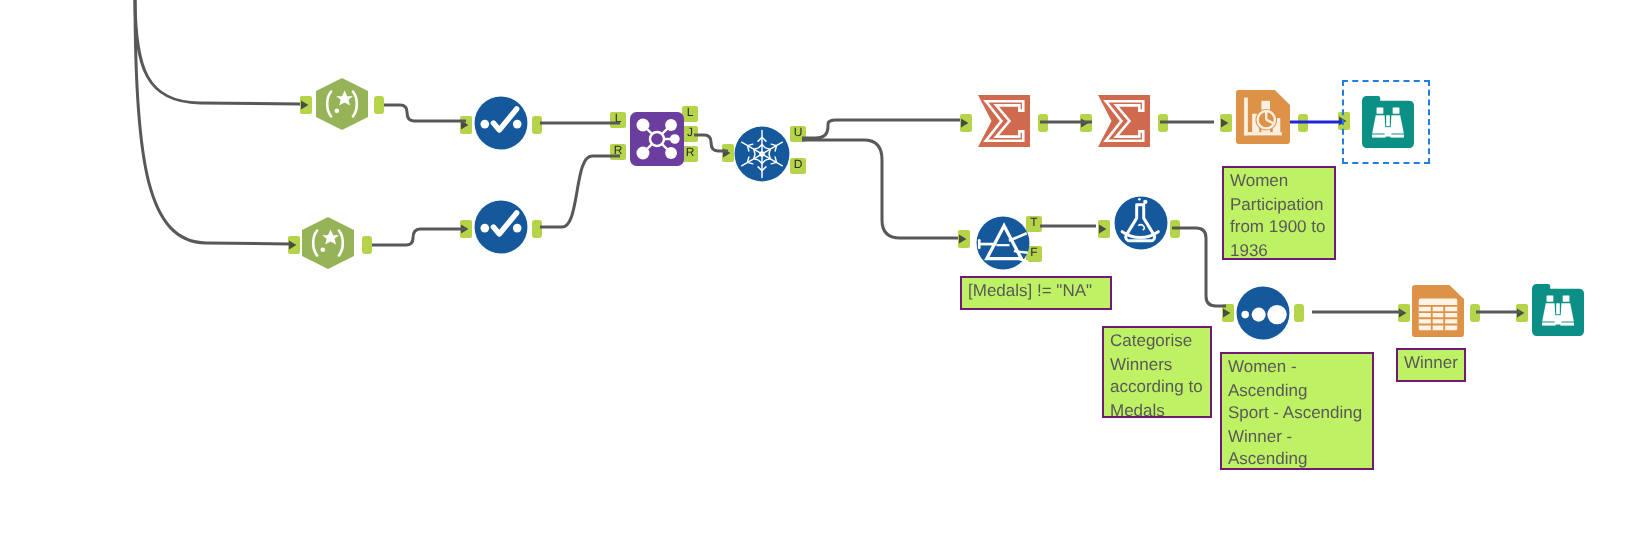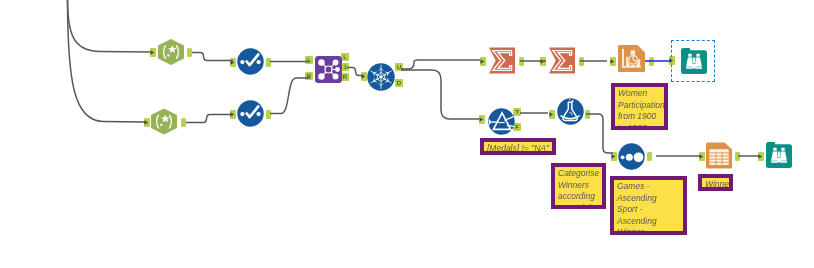--- a/index.html
+++ b/index.html
@@ -1,21 +1,21 @@
 <!DOCTYPE html>
 <html><head>
 <meta charset="utf-8">
 <title>Workflow Canvas</title>
 <style>
   html,body{margin:0;padding:0;background:#ffffff;}
   body{width:814px;height:268px;overflow:hidden;font-family:"Liberation Sans",sans-serif;}
   #canvas{position:relative;width:814px;height:268px;background:#ffffff;}
-  .anno{position:absolute;background:#fde047;border:4px solid #701a75;box-sizing:border-box;
+  .anno{position:absolute;background:#bef264;border:1px solid #701a75;box-sizing:border-box;
         font-family:"Liberation Sans",sans-serif;font-size:8.5px;line-height:11.5px;color:#595959;
-        padding:1px 3px;white-space:pre-wrap;overflow:hidden;font-style:italic;}
+        padding:1px 3px;white-space:pre-wrap;overflow:hidden;}
   svg.layer{position:absolute;left:0;top:0;width:814px;height:268px;overflow:visible;}
   .tool{position:absolute;}
   .sel-box{position:absolute;box-sizing:border-box;border:1.5px dashed #1e7fe0;}
 </style>
 </head>
 <body>
 
 <div id="canvas">
   <div id="conns">
       <div style="position: absolute; left: 150px; top: 48px; background: rgb(181, 212, 74); border-radius: 1px; width: 6px; height: 9px;">
@@ -308,19 +308,19 @@
       <rect x="19.5" y="74" width="26" height="6"></rect>
       <rect x="54.5" y="74" width="26" height="6"></rect>
     </g>
   </svg>
       </div>
     </div>
   <div id="annos">
       <div class="anno" style="left: 480px; top: 138px; width: 76px; height: 17px;">[Medals] != "NA"</div>
       <div class="anno" style="left: 551px; top: 131px; width: 55px; height: 46px; margin-top: 32px;">Categorise Winners according to Medals</div>
       <div class="anno" style="left: 611px; top: 83px; width: 57px; height: 47px;">Women Participation from 1900 to 1936</div>
-      <div class="anno" style="left: 610px; top: 176px; width: 77px; height: 59px;">Games - Ascending
+      <div class="anno" style="left: 610px; top: 176px; width: 77px; height: 59px;">Women - Ascending
 Sport - Ascending
 Winner - Ascending</div>
       <div class="anno" style="left: 698px; top: 174px; width: 35px; height: 17px;">Winner</div>
     </div>
 <div class="sel-box" style="left: 671px; top: 40px; width: 44px; height: 42px; border-color: rgb(30, 127, 224);"></div>
   </div>
 
 </body></html>

